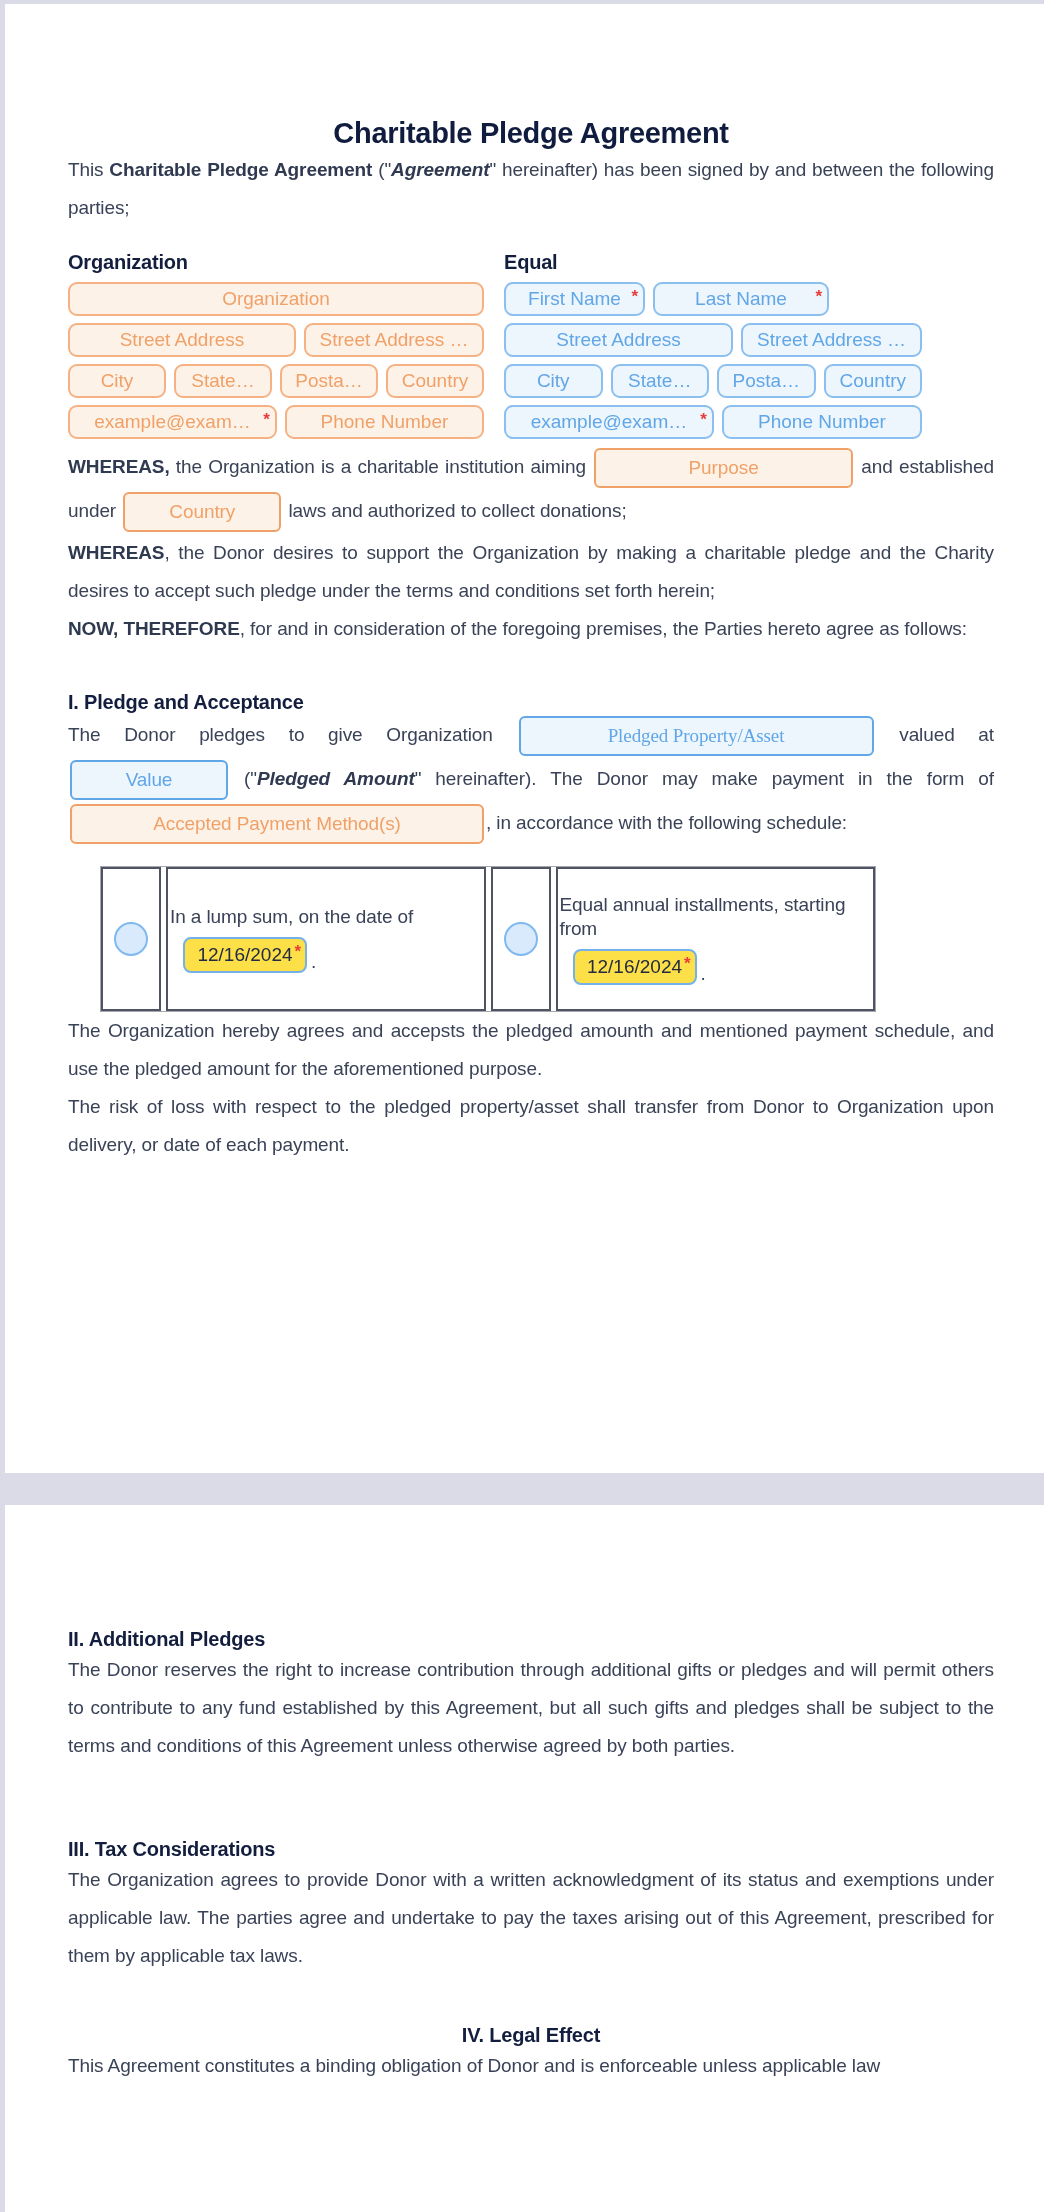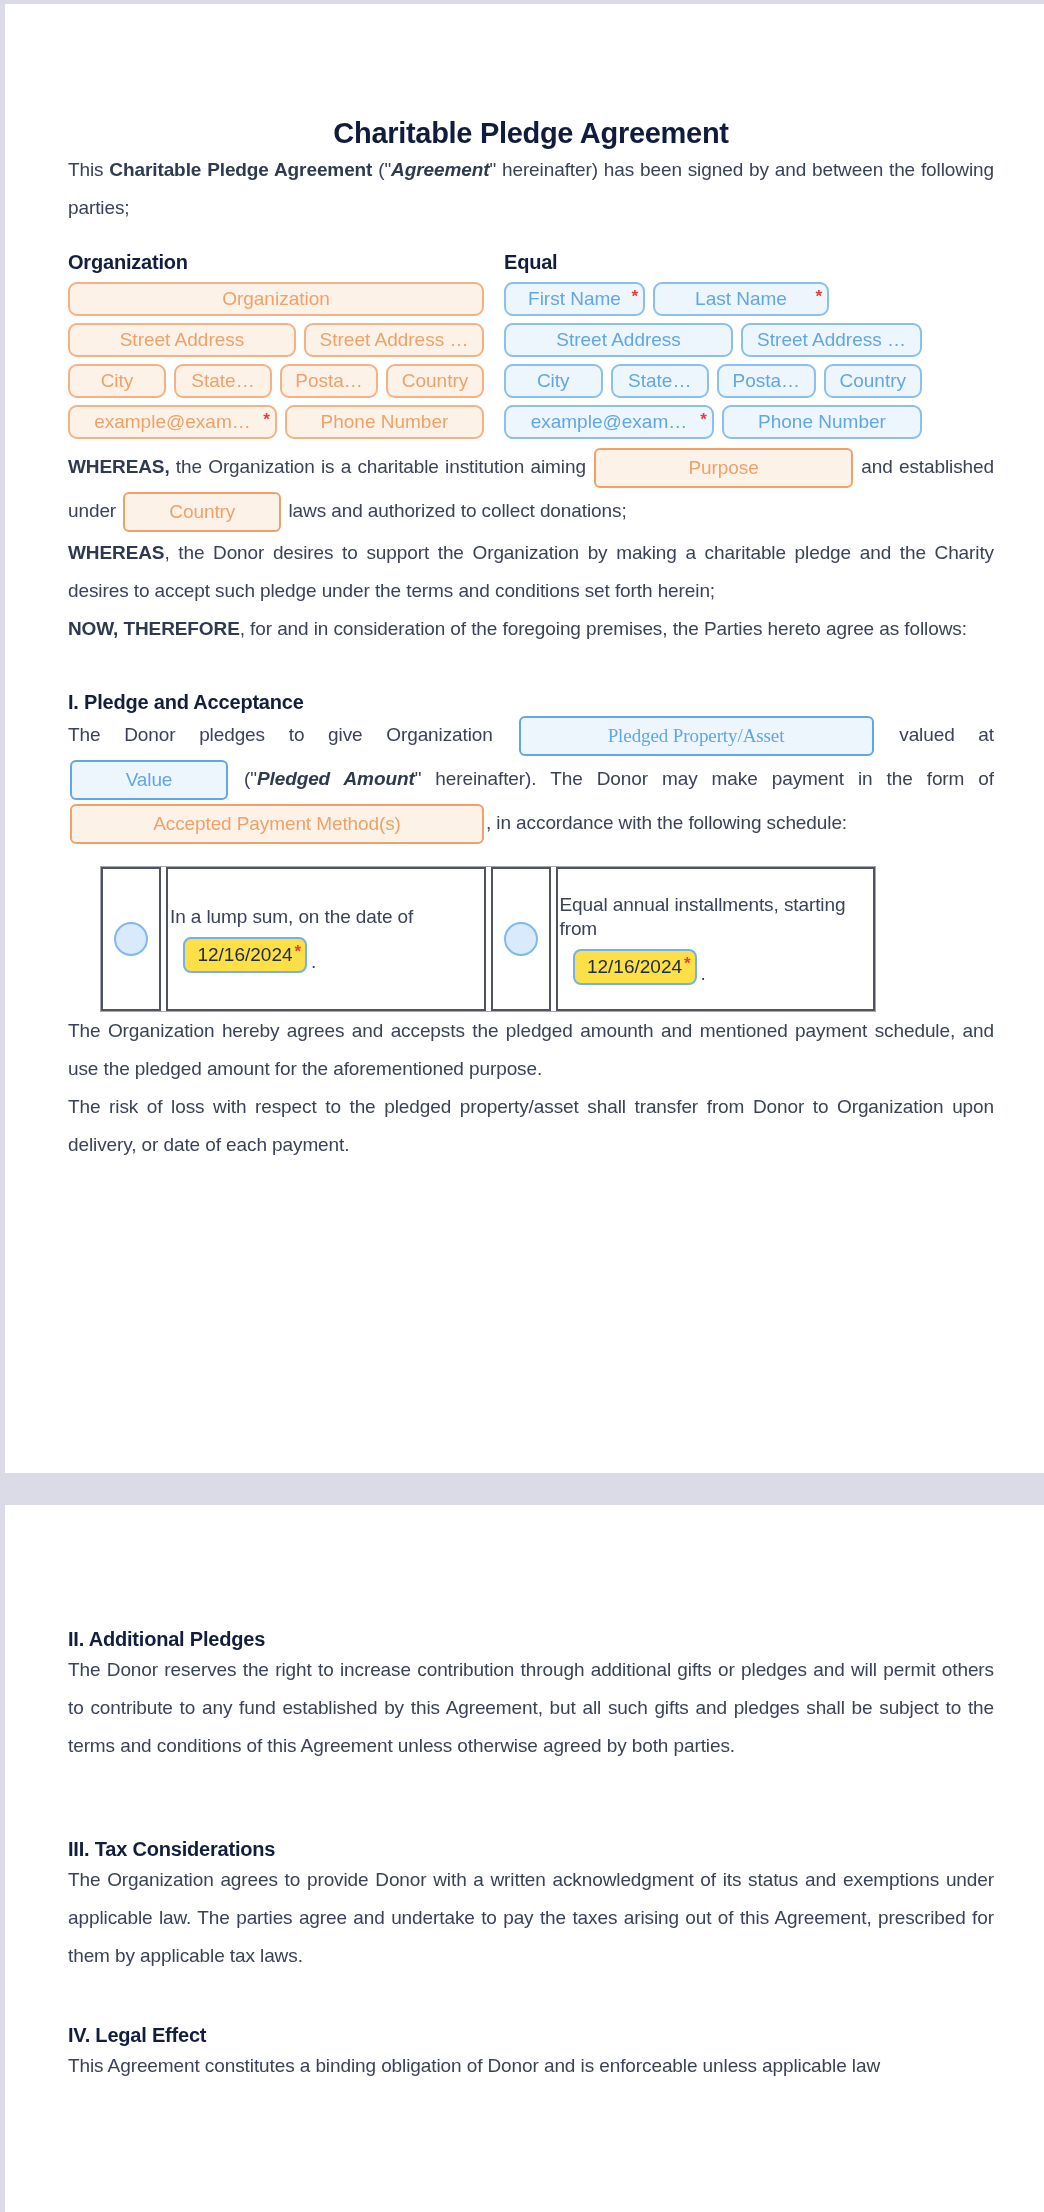--- a/index.html
+++ b/index.html
@@ -88,21 +88,21 @@
   .period{font-size:19px;color:#3A4257;margin-left:4px;}
 
   .accept-p{margin-top:44px;}
   .risk-p{margin-top:36px;}
 
   .h-sec2{margin-top:0;}
   .p-sec2{margin-top:22px;}
   .h-sec3{margin-top:72px;}
   .p-sec3a{margin-top:22px;}
   .p-sec3b{margin-top:4px;}
-  .h-sec4{margin-top:48px;}
+  .h-sec4{margin-top:48px;text-align:center;}
   .p-sec4{margin-top:26px;}
 </style>
 </head>
 <body>
 
 <div class="page page1">
 
   <h1 class="doc-title">Charitable Pledge Agreement</h1>
 
   <p class="body-text intro"><span>This </span><b>Charitable Pledge Agreement</b><span> ("</span><span class="bi">Agreement</span><span>" hereinafter) has been signed by and between the following parties;</span></p>

